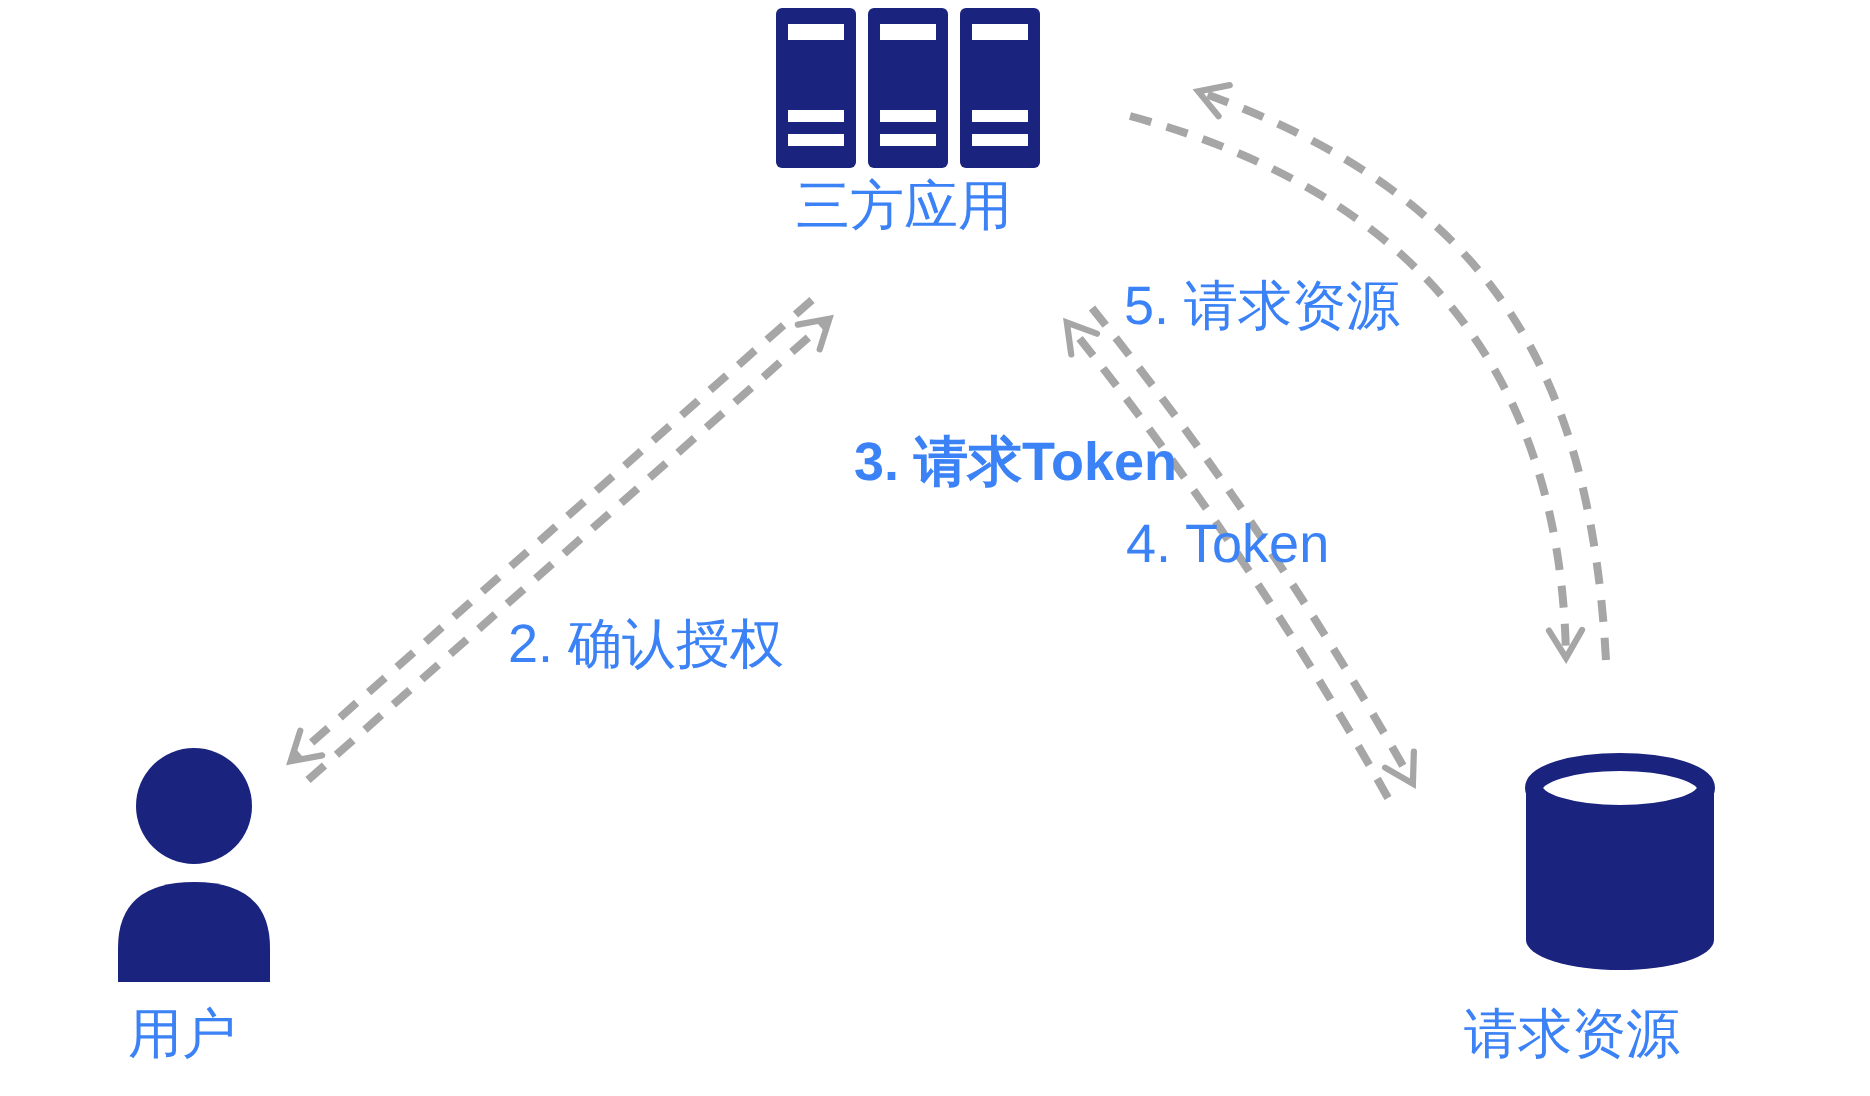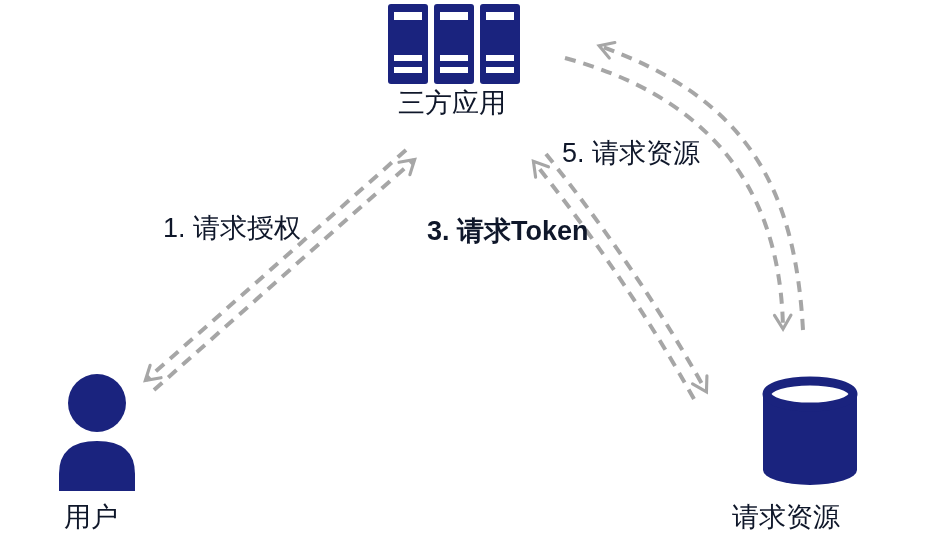--- a/index.html
+++ b/index.html
@@ -17,21 +17,21 @@
   }
   #diagram-svg {
     position: absolute;
     left: 0;
     top: 0;
   }
   .lbl {
     position: absolute;
     font-size: 27px;
     line-height: 1.2;
-    color: #0f172a;
+    color: #3b82f6;
     white-space: nowrap;
     text-align: center;
   }
 </style>
 </head>
 <body>
 
 <div id="stage">
 
   <svg id="diagram-svg" width="935" height="548" viewBox="0 0 935 548" xmlns="http://www.w3.org/2000/svg">
@@ -75,17 +75,18 @@
     <g>
       <path d="M 763 394 L 763 470 A 47 15 0 0 0 857 470 L 857 394 Z" fill="#1a237e"></path>
       <ellipse cx="810" cy="394" rx="43" ry="13" fill="#ffffff" stroke="#1a237e" stroke-width="9"></ellipse>
     </g>
   </svg>
 
   <div class="lbl" style="left:398px; top:87px;">三方应用</div>
   <div class="lbl" style="left:64px; top:501px;font-family:Liberation Serif, serif;">用户</div>
   <div class="lbl" style="left:732px; top:501px;">请求资源</div>
 
-  <div class="lbl" style="left:163px; top:212px;">1. 请求授权</div>
+  <div class="lbl" style="left:254px; top:306px;">2. 确认授权</div>
   <div class="lbl" style="left:427px; top:215px;font-weight:bold;">3. 请求Token</div>
+  <div class="lbl" style="left:563px; top:256px;">4. Token</div>
   <div class="lbl" style="left:562px; top:137px;">5. 请求资源</div>
 
 </div>
 
 </body></html>

